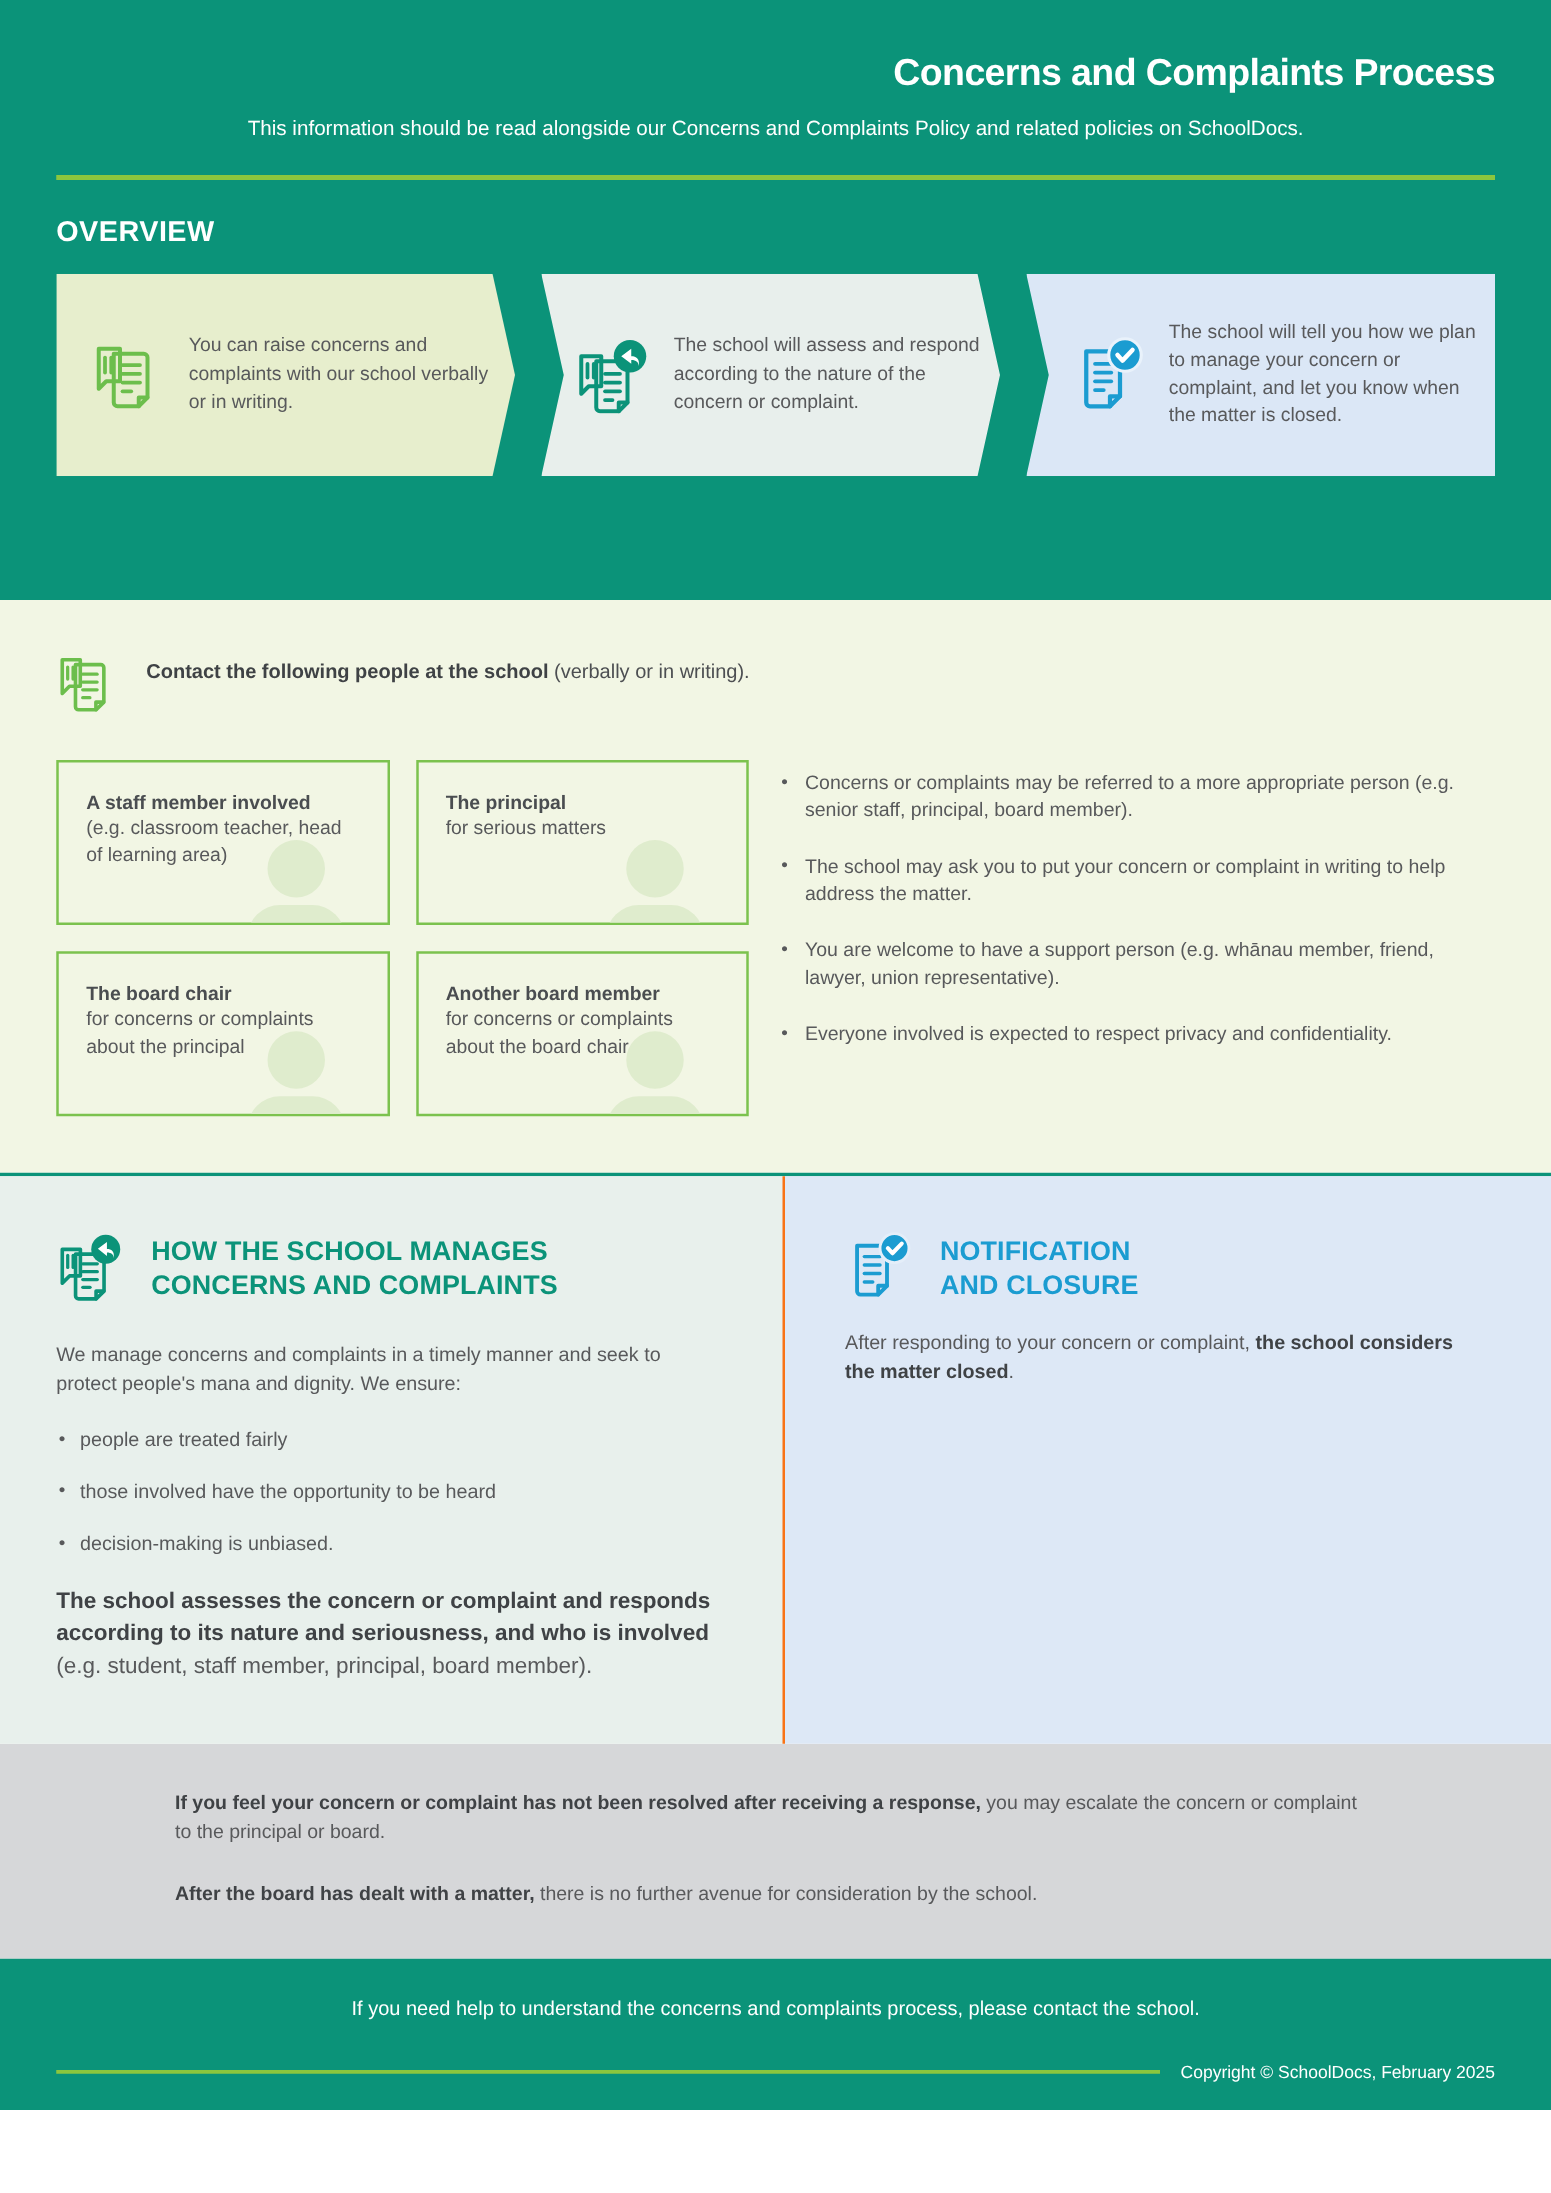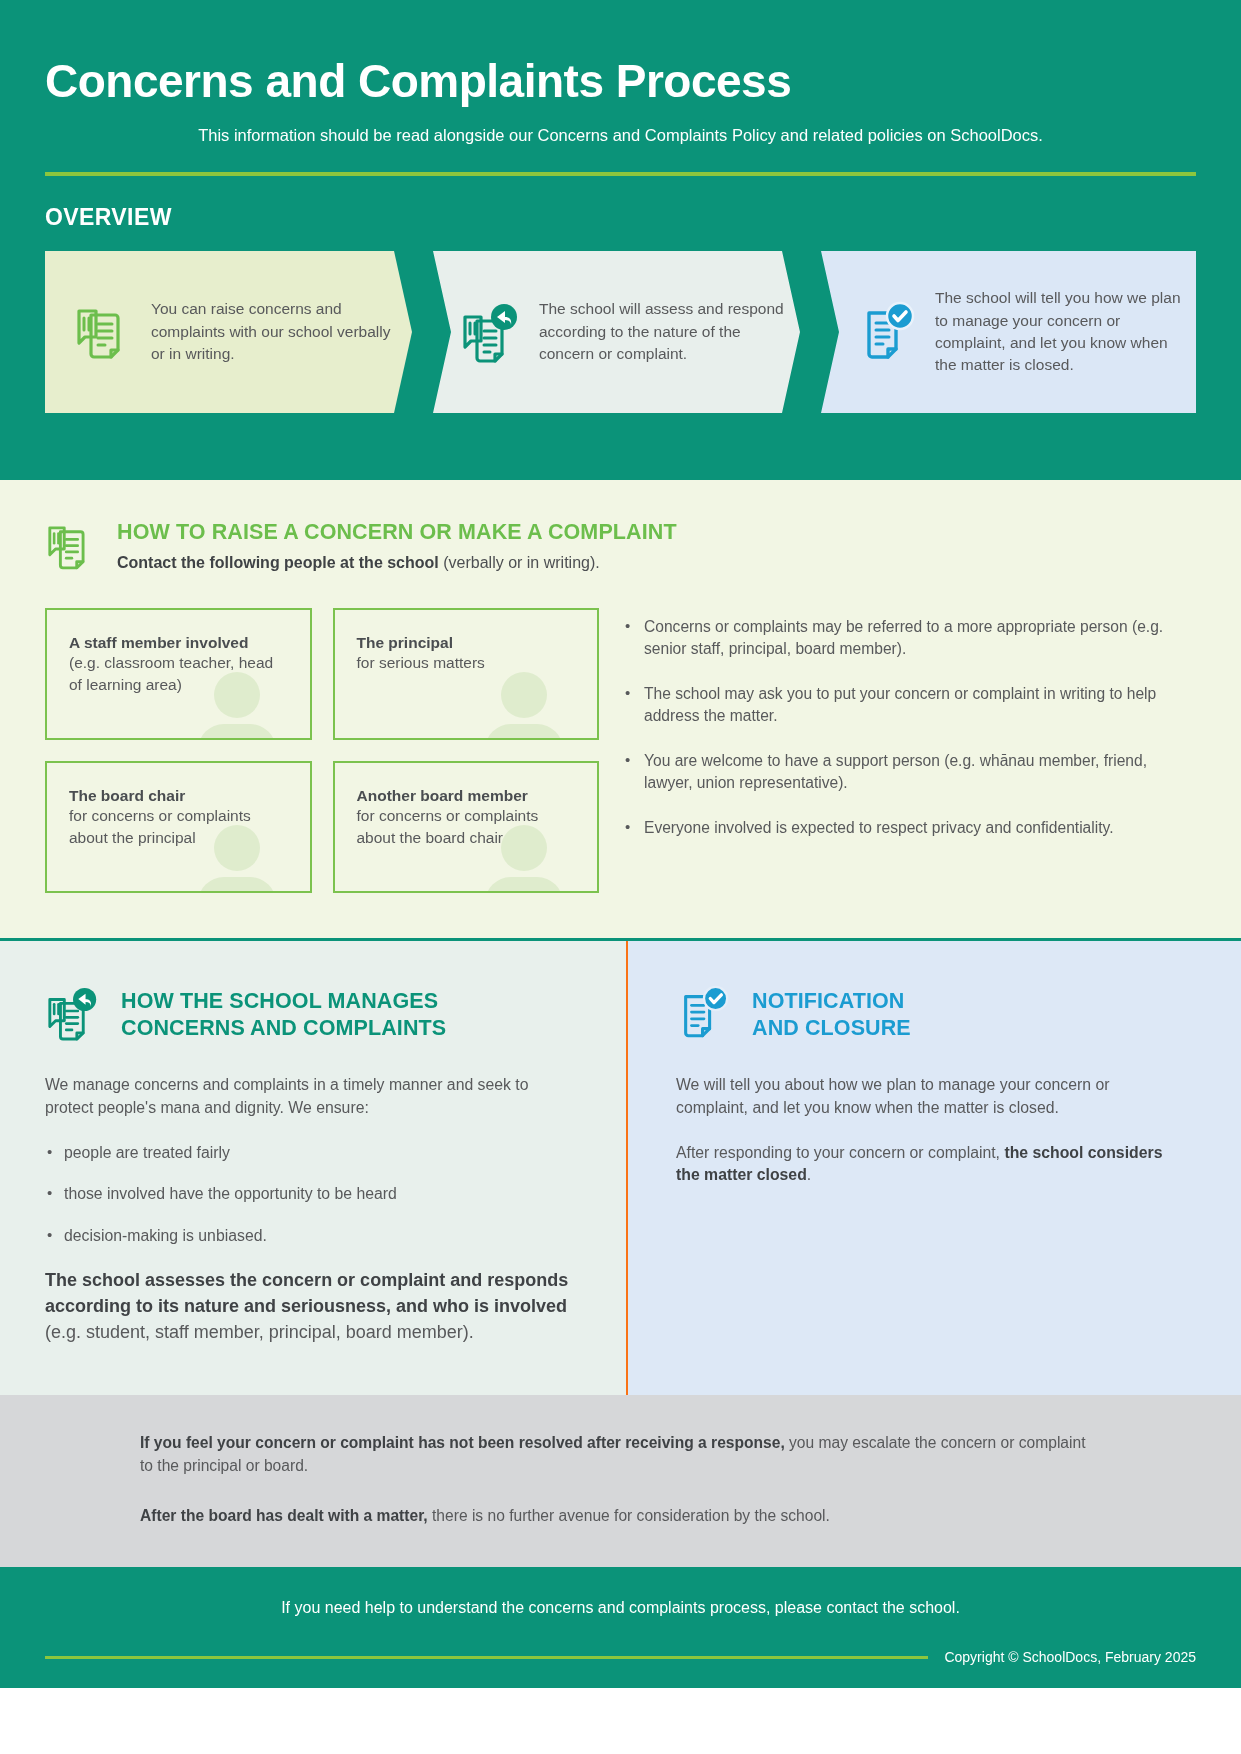--- a/index.html
+++ b/index.html
@@ -22,25 +22,25 @@
   
   .header {
     background: #0b9379;
     padding: 30px 45px 0 45px;
     height: 480px;
     position: relative;
   }
 
   .title {
     color: #ffffff;
-    font-size: 46px;
+    font-size: 30px;
     font-weight: bold;
-    text-align: left;
+    text-align: right;
     letter-spacing: -0.5px;
-    margin-top: 24px;
+    margin-top: 12px;
   }
 
   .subtitle {
     color: #ffffff;
     font-size: 16.5px;
     text-align: center;
     margin-top: 18px;
   }
 
   .green-rule {
@@ -409,21 +409,20 @@
             <line x1="9.5" y1="12" x2="9.5" y2="22"></line>
             <line x1="14" y1="12" x2="14" y2="22"></line>
             <line x1="22" y1="18" x2="34" y2="18"></line>
             <line x1="22" y1="24.5" x2="34" y2="24.5"></line>
             <line x1="22" y1="31" x2="34" y2="31"></line>
             <line x1="22" y1="37.5" x2="28" y2="37.5"></line>
           </g>
         </svg>
       </div>
       <div>
-        <div class="sec-head-title">HOW TO RAISE A CONCERN OR MAKE A COMPLAINT</div>
         <div class="sec-head-sub"><b>Contact the following people at the school</b><span> (verbally or in writing).</span></div>
       </div>
     </div>
 
     <div class="raise-body">
       <div class="contact-grid">
 
         <div class="contact-card">
           <div class="cc-person">
               <div class="head"></div>
@@ -530,21 +529,20 @@
             <circle cx="41" cy="14" r="12" fill="#1b9cd1" stroke="#e4eef9" stroke-width="2.4"></circle>
             <path d="M35.5 14l3.8 4.2L47 10.2" fill="none" stroke="#ffffff" stroke-width="3.4" stroke-linecap="round" stroke-linejoin="round"></path>
           </svg>
         </div>
         <div class="panel-title-blue">
           <div>NOTIFICATION</div>
           <div>AND CLOSURE</div>
         </div>
       </div>
 
-      <div class="panel-p">We will tell you about how we plan to manage your concern or complaint, and let you know when the matter is closed.</div>
 
       <div class="panel-p tight"><span>After responding to your concern or complaint, </span><b>the school considers the matter closed</b><span>.</span></div>
     </div>
 
   </div>
 
   <div class="gray-band">
     <p><b>If you feel your concern or complaint has not been resolved after receiving a response,</b><span> you may escalate the concern or complaint to the principal or board.</span></p>
     <p><b>After the board has dealt with a matter,</b><span> there is no further avenue for consideration by the school.</span></p>
   </div>

